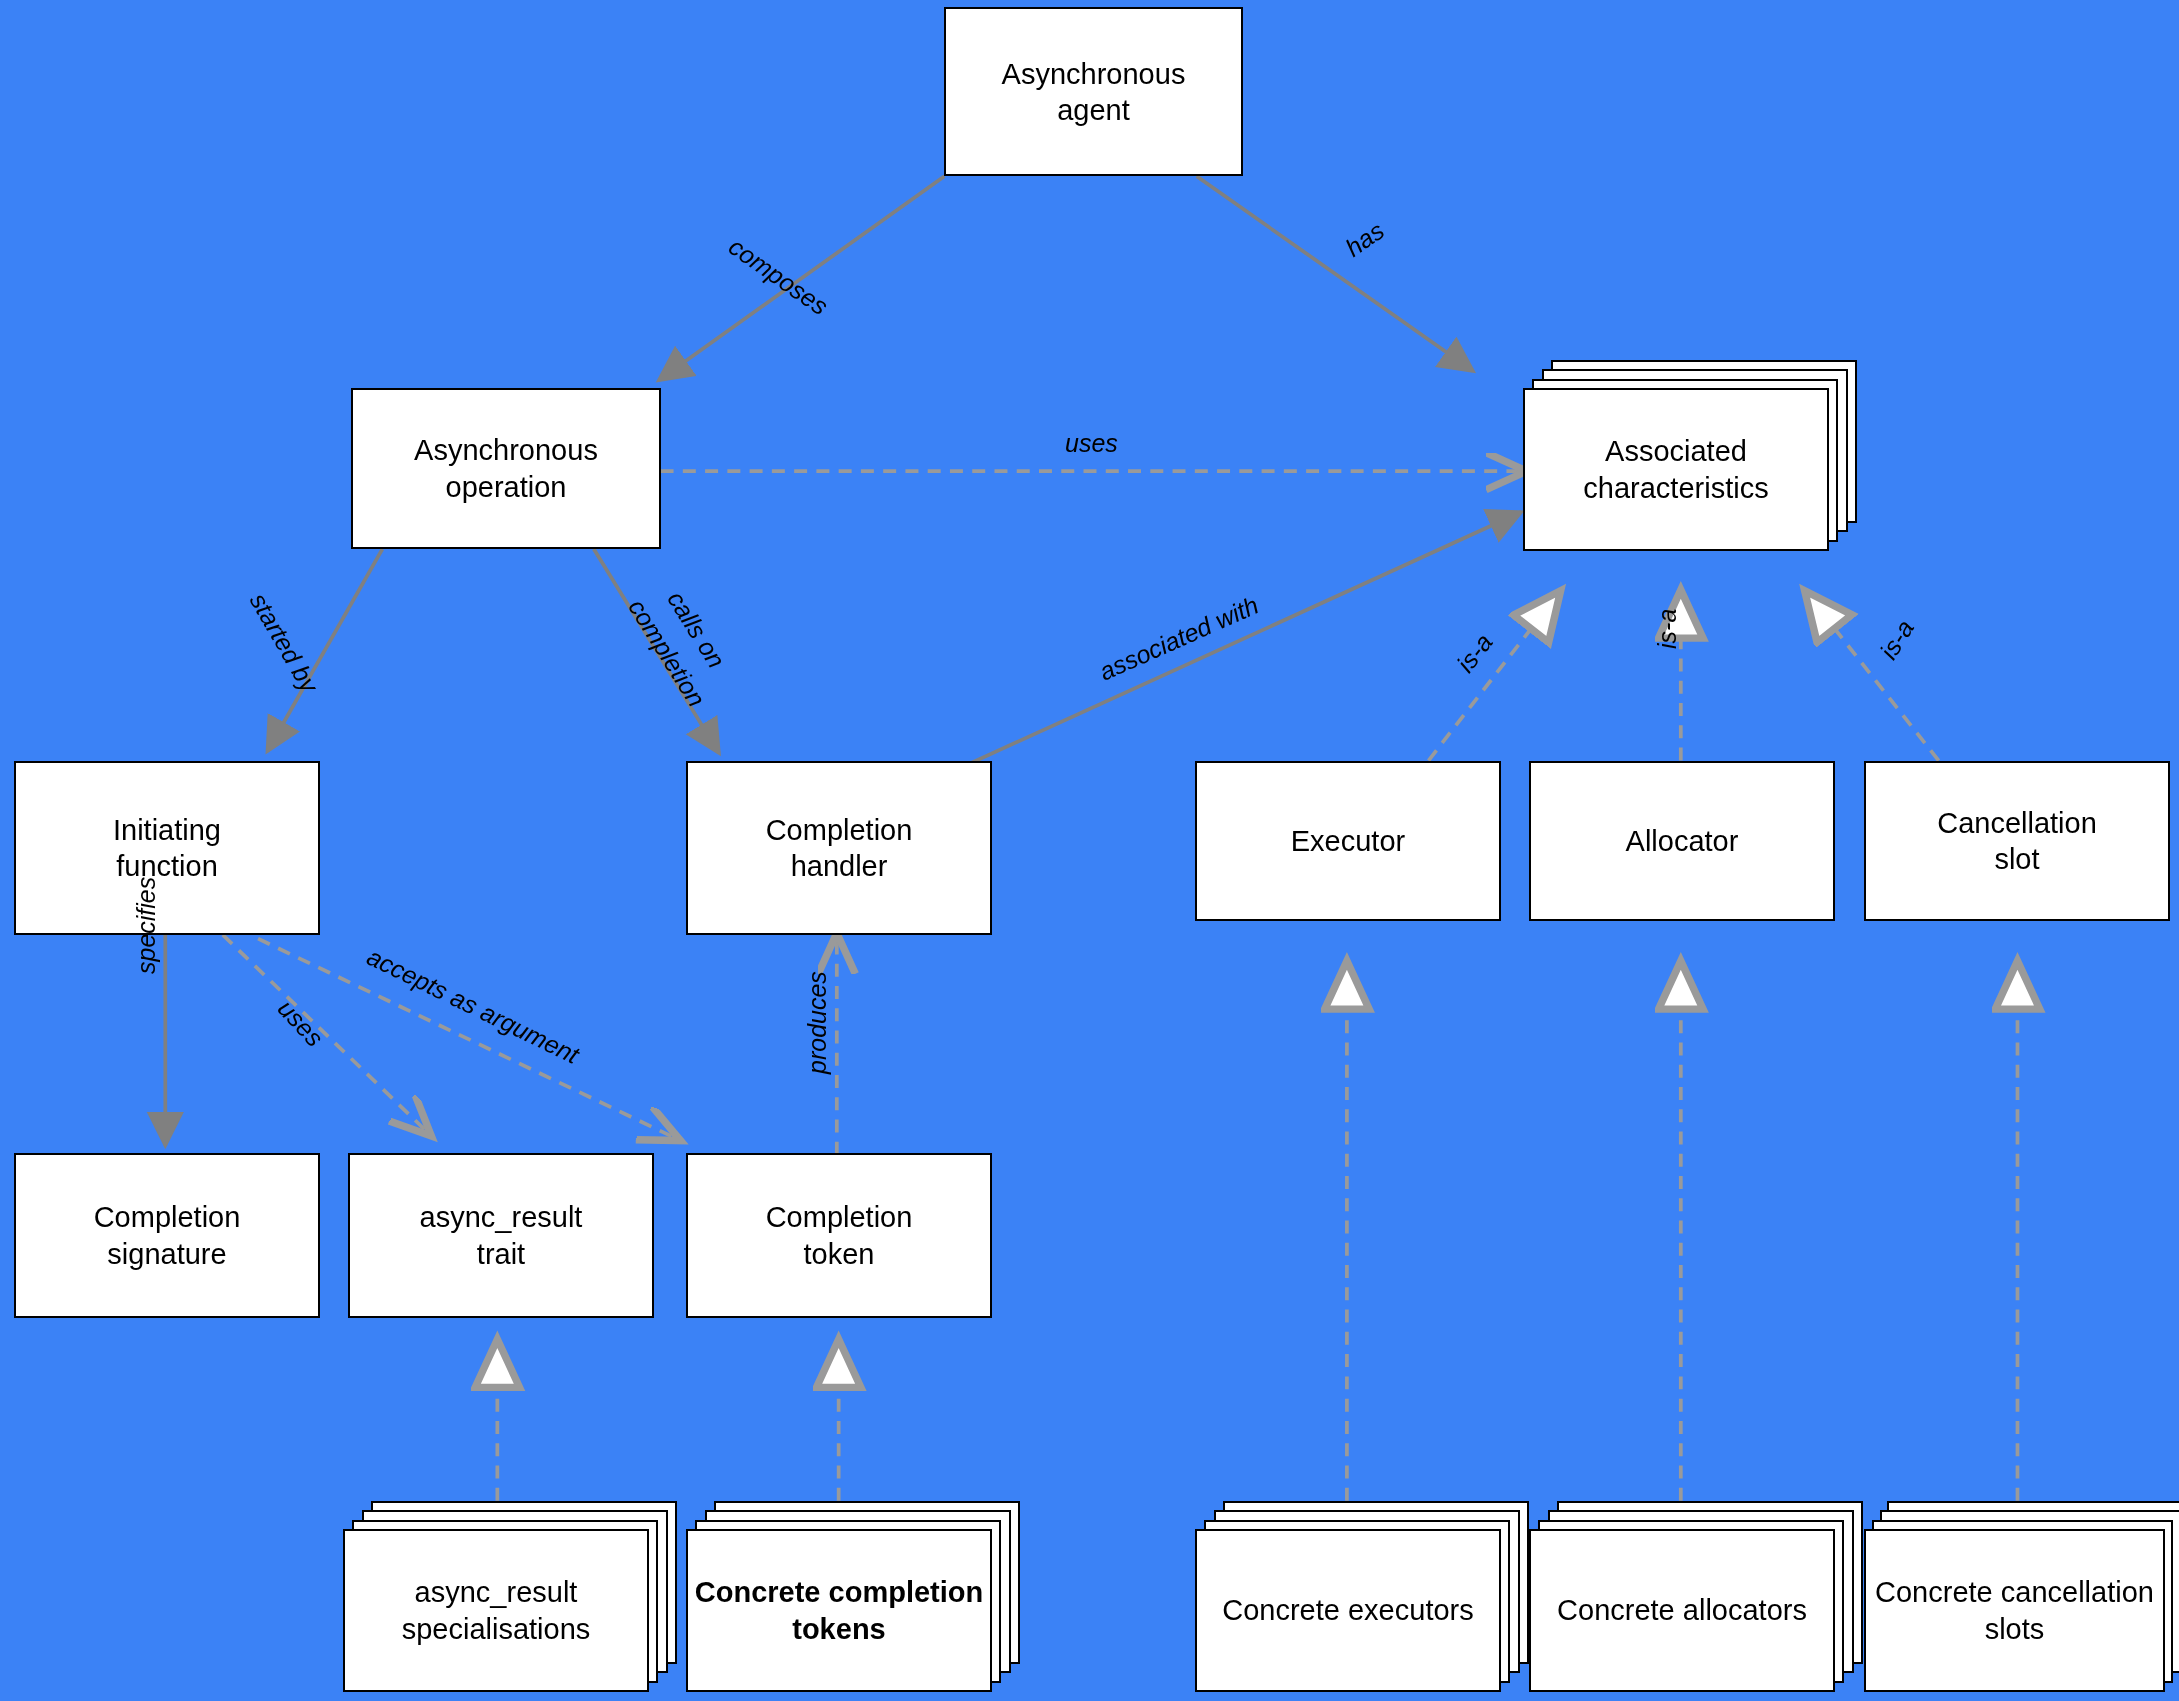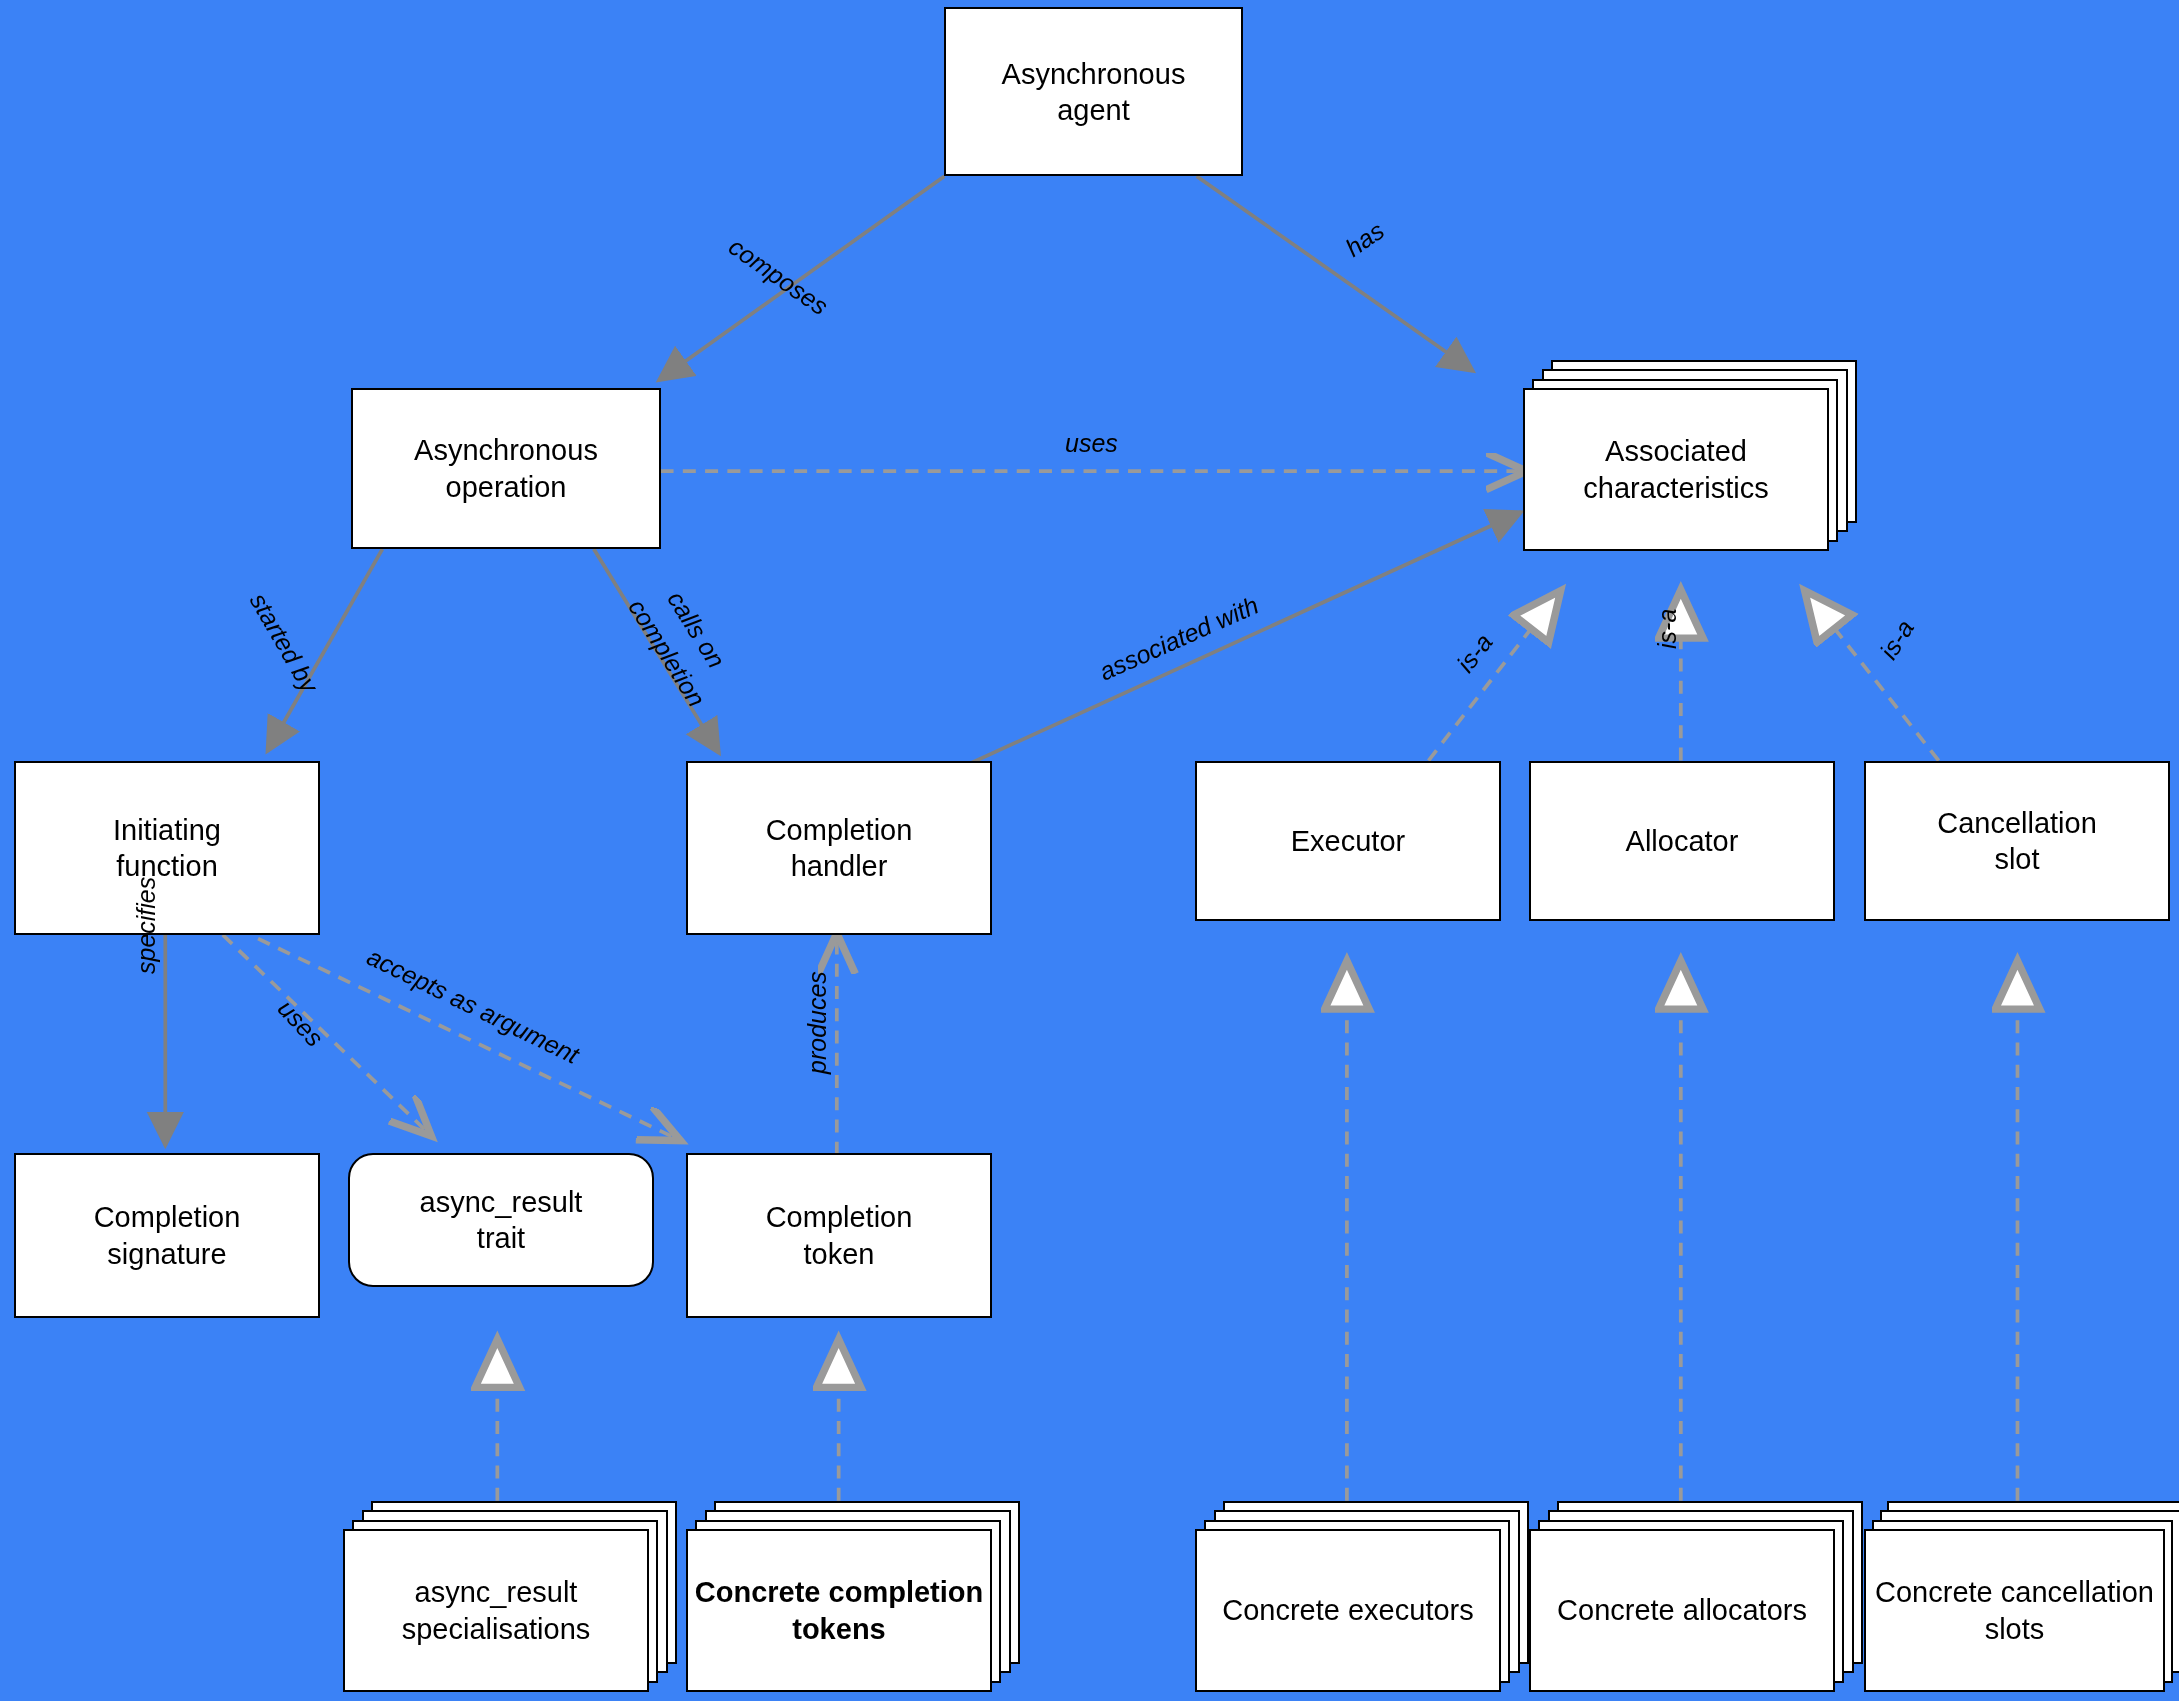--- a/index.html
+++ b/index.html
@@ -207,21 +207,21 @@
   <div class="node" style="left:1864px; top:761px; width:306px; height:160px;">
     <span class="label">Cancellation
 slot</span>
   </div>
 
   <div class="node" style="left:14px; top:1153px; width:306px; height:165px;">
     <span class="label">Completion
 signature</span>
   </div>
 
-  <div class="node" style="left:348px; top:1153px; width:306px; height:134px;border-radius:25px;">
+  <div class="node" style="left:348px; top:1153px; width:306px; height:165px;">
     <span class="label">async_result
 trait</span>
   </div>
 
   <div class="node" style="left:686px; top:1153px; width:306px; height:165px;">
     <span class="label">Completion
 token</span>
   </div>
 
   <div class="stack" style="left:343px; top:1501px; width:334px; height:191px;">

